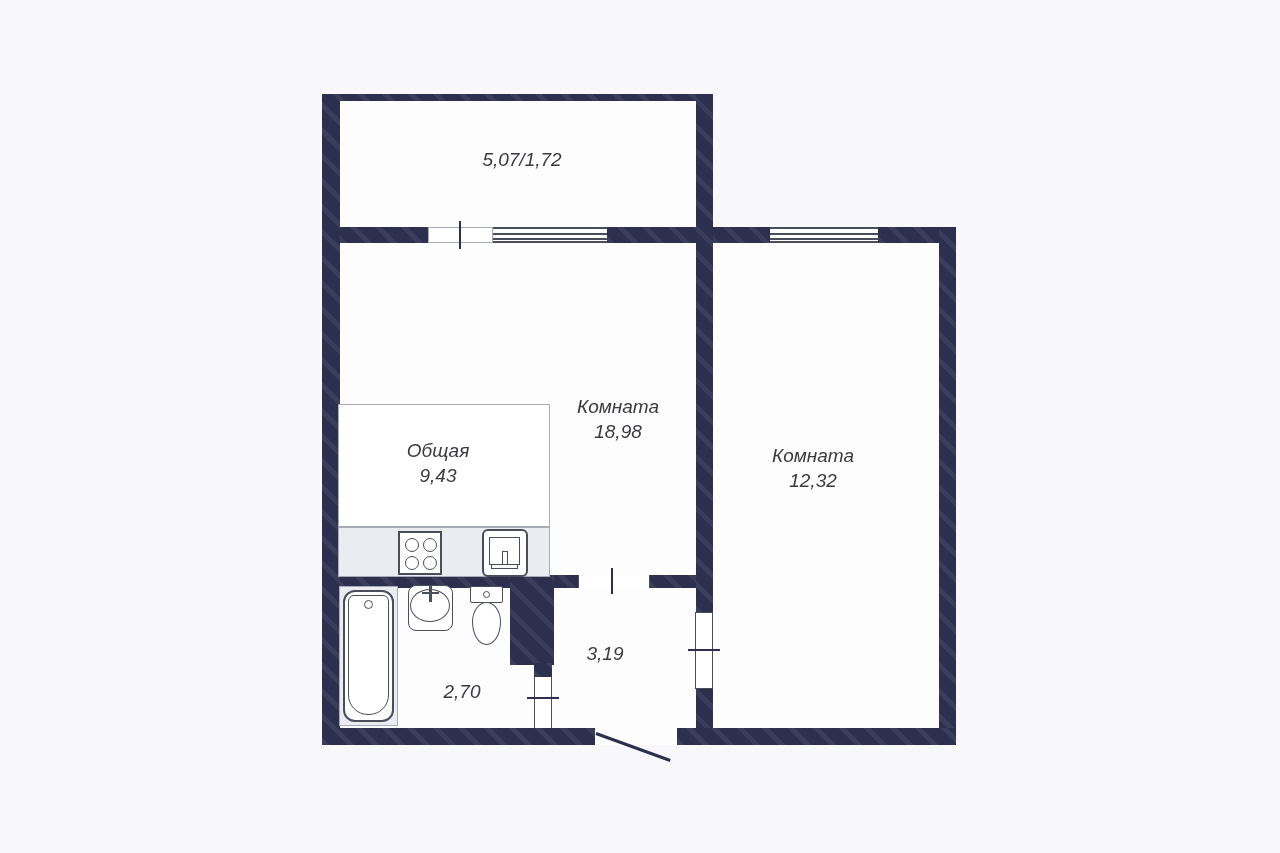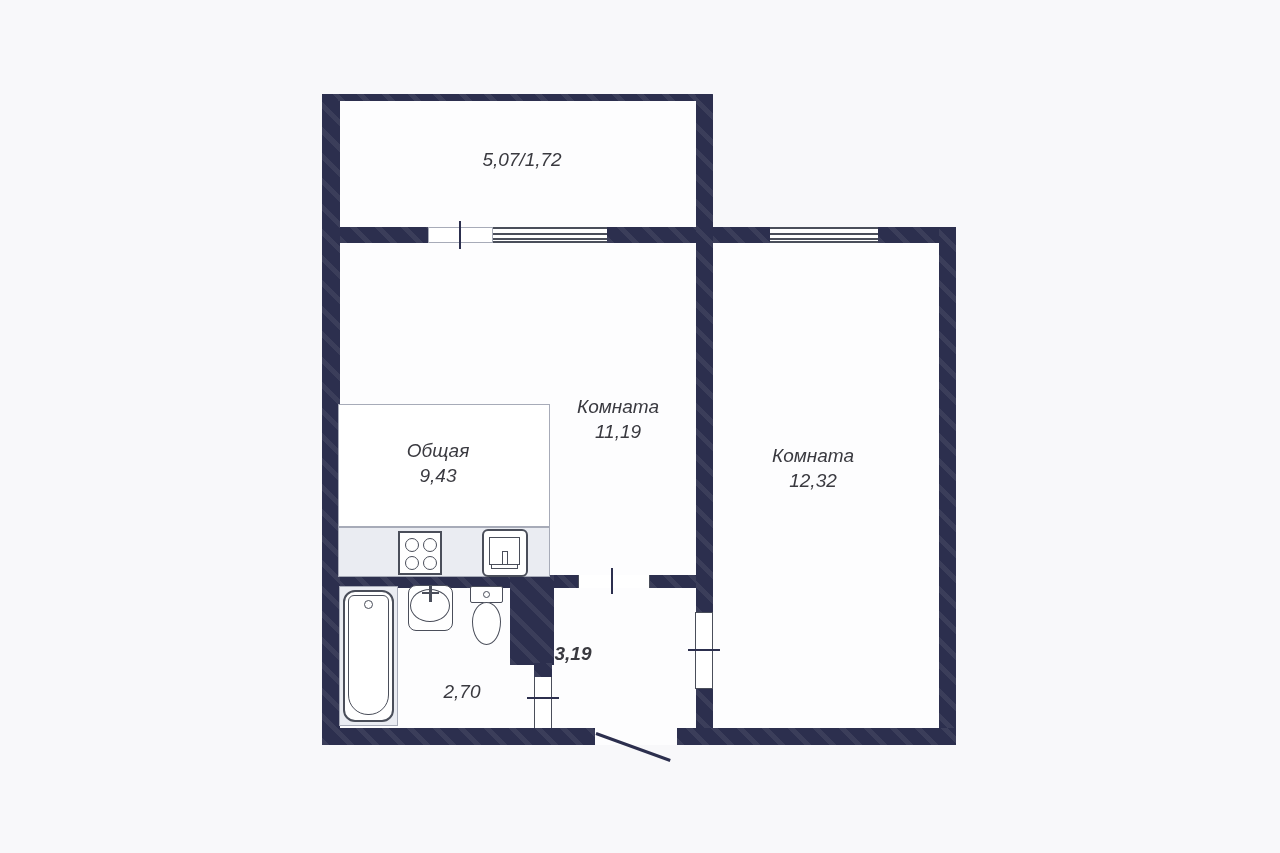--- a/index.html
+++ b/index.html
@@ -120,29 +120,29 @@
       <div class="fixline" style="left:12px;top:4px;width:7px;height:7px;border-radius:50%;"></div>
     </div>
     <div class="fixline" style="left:472px;top:602px;width:29px;height:43px;border-radius:50% 50% 50% 50% / 46% 46% 54% 54%;"></div>
   </div>
 
   <div class="label" style="left:522px;top:159px;">5,07/1,72</div>
 
 
   <div class="label" style="left:618px;top:419px;">
     <div>Комната</div>
-    <div>11,19</div>
+    <div>18,98</div>
   </div>
 
   <div class="label" style="left:438px;top:463px;">
     <div>Общая</div>
     <div>9,43</div>
   </div>
 
   <div class="label" style="left:813px;top:468px;">
     <div>Комната</div>
     <div>12,32</div>
   </div>
 
-  <div class="label" style="left:573px;top:653px;font-weight:bold;">3,19</div>
+  <div class="label" style="left:605px;top:653px;">3,19</div>
   <div class="label" style="left:462px;top:691px;">2,70</div>
 
 </div>
 
 </body></html>

